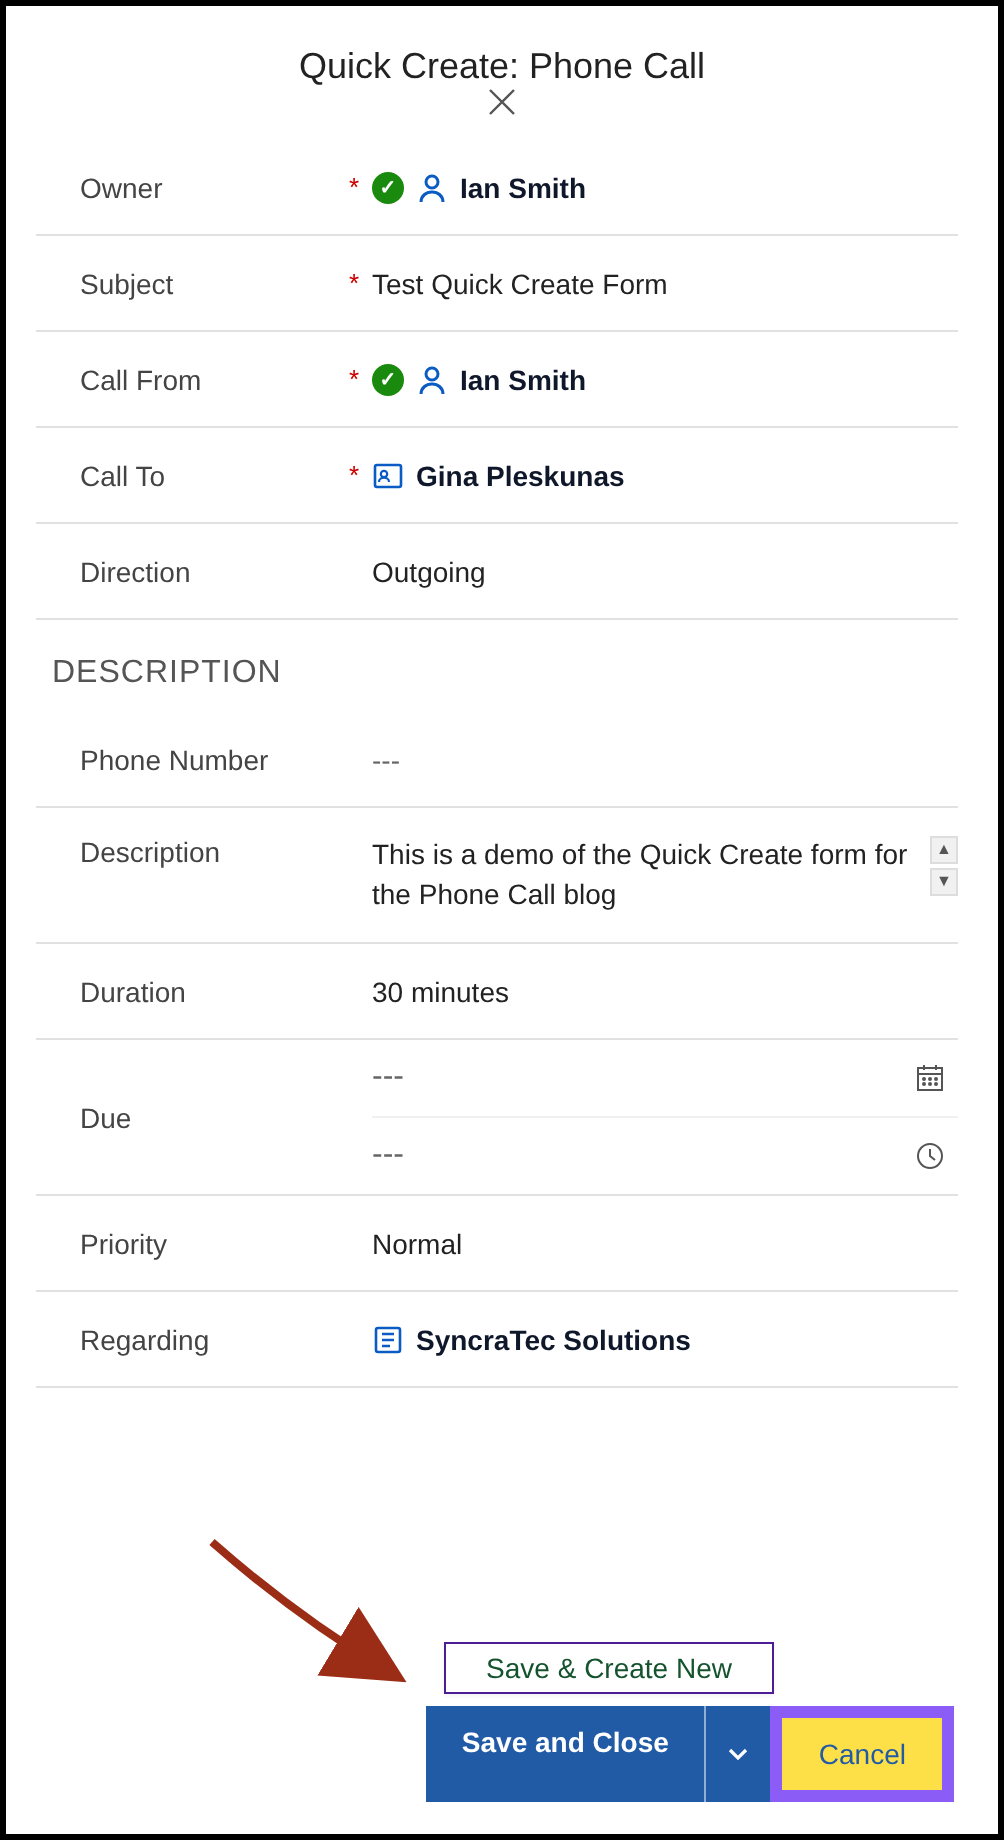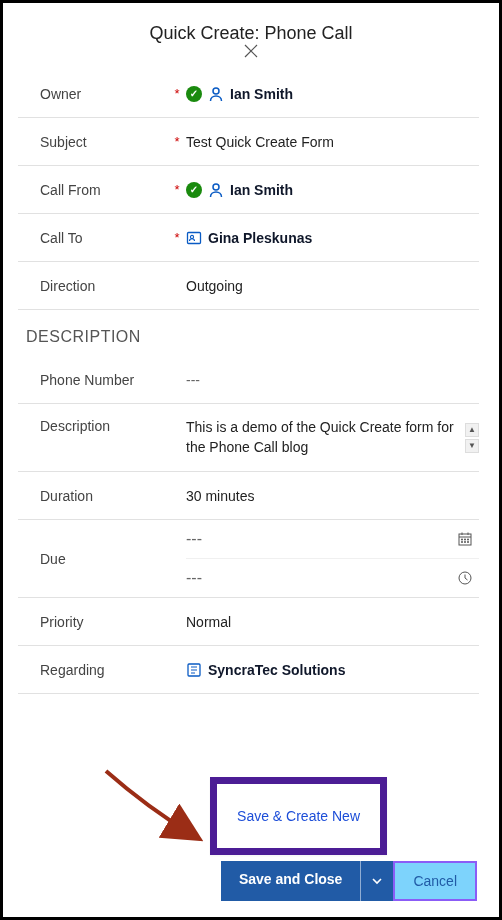--- a/index.html
+++ b/index.html
@@ -67,21 +67,21 @@
     .section-header {
       font-size: 16px;
       color: #555;
       padding: 18px 0 10px 8px;
       letter-spacing: .5px;
     }
     .desc-row { align-items: flex-start; padding-top: 14px; padding-bottom: 14px; }
     .desc-value {
       flex: 1;
       display: flex;
-      align-items: center;
+      align-items: flex-start;
     }
     .desc-text {
       flex: 1;
       font-size: 14px;
       color: #222;
       line-height: 1.4;
       max-height: 40px;
       overflow: hidden;
     }
     .scroll-col {
@@ -131,25 +131,25 @@
     }
     .footer {
       position: absolute;
       bottom: 16px;
       right: 22px;
       display: flex;
       flex-direction: column;
       align-items: flex-end;
     }
     .menu-popup {
-      border: 7px solid #4c1d95;
+      border: 1px solid #4c1d95;
       background: #fff;
-      padding: 24px 20px;
-      font-size: 14px;
-      color: #1d4ed8;
+      padding: 4px 20px;
+      font-size: 14px;
+      color: #14532d;
       margin-bottom: 6px;
       margin-right: 90px;
       cursor: pointer;
       box-shadow: 0 1px 2px rgba(0,0,0,0.05);
     }
     .button-bar {
       display: flex;
       align-items: stretch;
     }
     .primary-btn {
@@ -167,23 +167,23 @@
       color: #fff;
       border: none;
       border-left: 1px solid rgba(255,255,255,.5);
       padding: 10px 10px;
       cursor: pointer;
       display:flex;
       align-items:center;
     }
     .split-wrap { display: flex; }
     .secondary-btn {
-      background: #7dd3fc;
+      background: #fde047;
       color: #215ba6;
-      border: 2px solid #8b5cf6;
+      border: 6px solid #8b5cf6;
       padding: 10px 18px;
       font-size: 14px;
       cursor: pointer;
     }
     svg { display: block; }
   </style>
 </head>
 <body>
 
 <div class="header">

